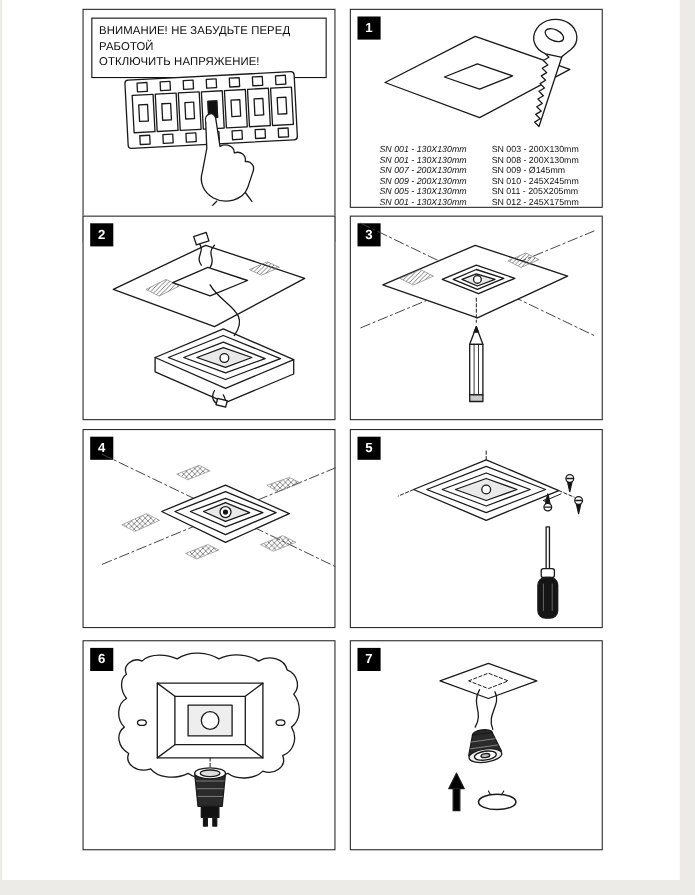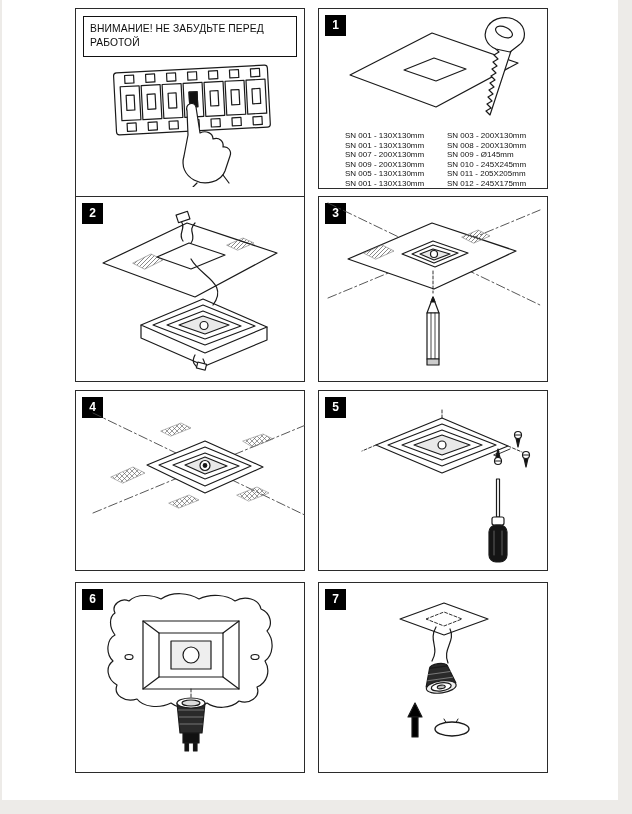--- a/index.html
+++ b/index.html
@@ -14,21 +14,21 @@
   #p4{left:75px;top:390px;width:230px;height:181px;}
   #p5{left:318px;top:390px;width:230px;height:181px;}
   #p6{left:75px;top:582px;width:230px;height:191px;}
   #p7{left:318px;top:582px;width:230px;height:191px;}
   .badge{position:absolute;left:6px;top:6px;width:21px;height:21px;background:#000;color:#fff;
          font-weight:bold;font-size:12px;line-height:21px;text-align:center;}
   .warnbox{position:absolute;left:7px;top:7px;right:7px;border:1px solid #111;padding:5px 6px 6px;
            font-size:10.3px;line-height:1.35;color:#0d0d0d;letter-spacing:0.1px;}
   .art{position:absolute;left:1px;display:block;}
   .mcol{position:absolute;top:122px;font-size:8px;line-height:9.6px;color:#111;white-space:nowrap;}
-  #mcol1{left:26px;}
+  #mcol1{left:26px;font-style:italic;}
   #mcol2{left:128px;}
 </style>
 </head>
 <body>
 
 <svg width="0" height="0" style="position:absolute" aria-hidden="true">
   <defs>
     <pattern id="hh" width="4" height="4" patternUnits="userSpaceOnUse">
       <path d="M0 4 L4 0" stroke="#555" stroke-width="0.7"></path>
     </pattern>
@@ -37,20 +37,21 @@
     </pattern>
   </defs>
 </svg>
 
 <div class="stage">
   <div class="paper"></div>
 
   <section class="panel" id="p-warning">
     <div class="warnbox">
       <div>ВНИМАНИЕ! НЕ ЗАБУДЬТЕ ПЕРЕД РАБОТОЙ</div>
+      <div>ОТКЛЮЧИТЬ НАПРЯЖЕНИЕ!</div>
     </div>
     <svg class="art" style="top:46px" width="228" height="132" viewBox="0 0 228 132">
       <defs>
         <g id="mod">
           <rect x="5" y="-11" width="9" height="8"></rect>
           <rect x="0" y="0" width="19" height="34"></rect>
           <rect x="5.5" y="9" width="8" height="15"></rect>
           <rect x="5" y="37" width="9" height="8"></rect>
         </g>
       </defs>

